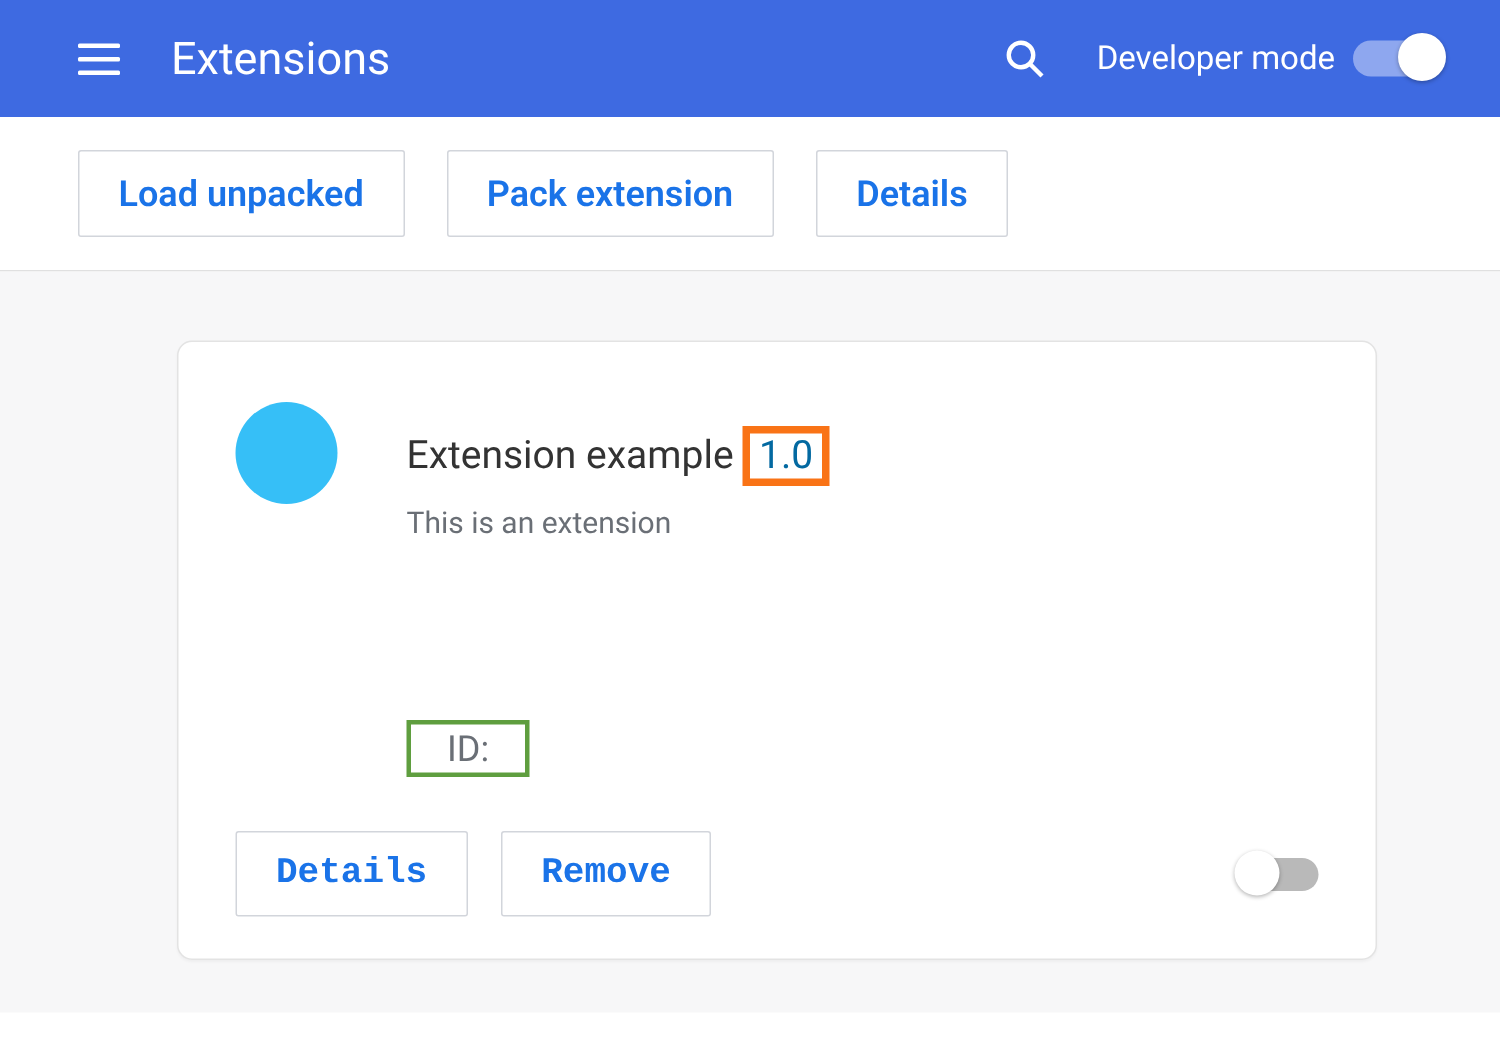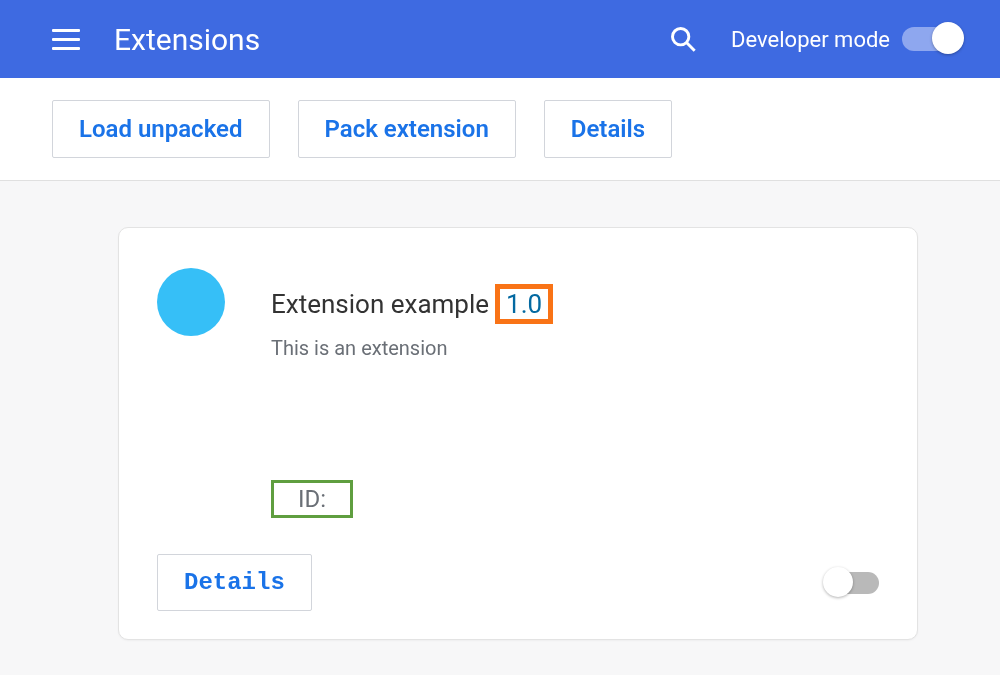--- a/index.html
+++ b/index.html
@@ -199,18 +199,19 @@
           <span class="version-box">1.0</span>
         </div>
         <div class="ext-desc">This is an extension</div>
         <div class="id-row">
           <span>ID:</span>
         </div>
       </div>
     </div>
     <div class="card-bottom">
       <button class="btn">Details</button>
+      <button class="btn">Remove</button>
       <div class="toggle-off">
         <div class="knob"></div>
       </div>
     </div>
   </div>
 </div>
 
 </body></html>

